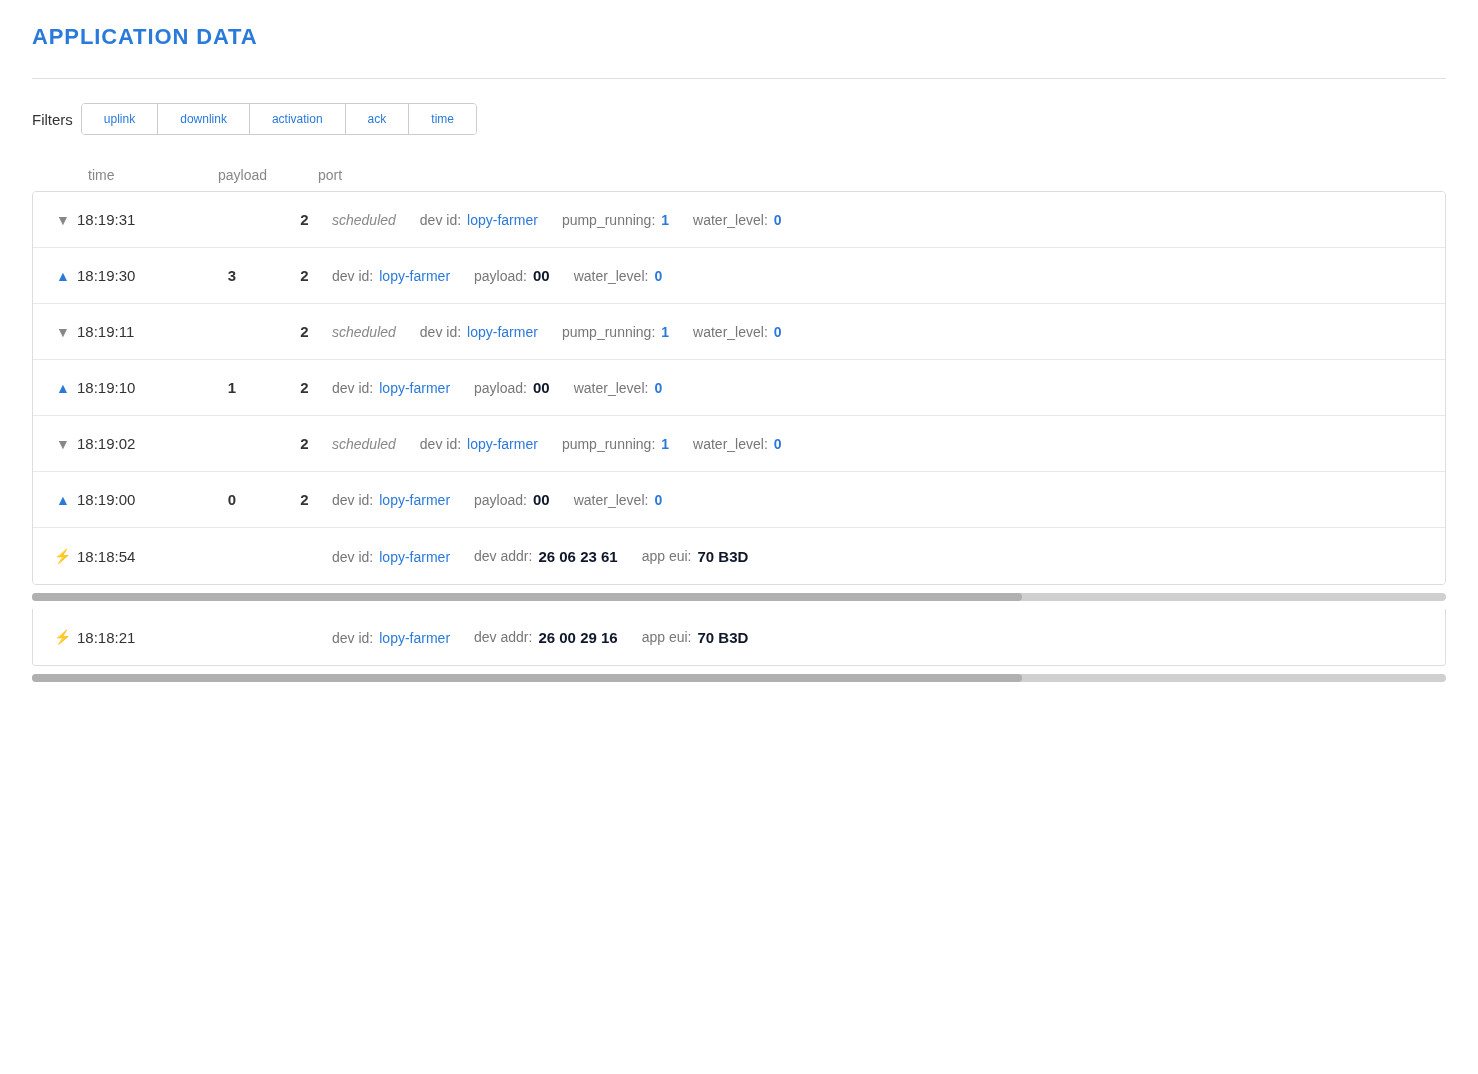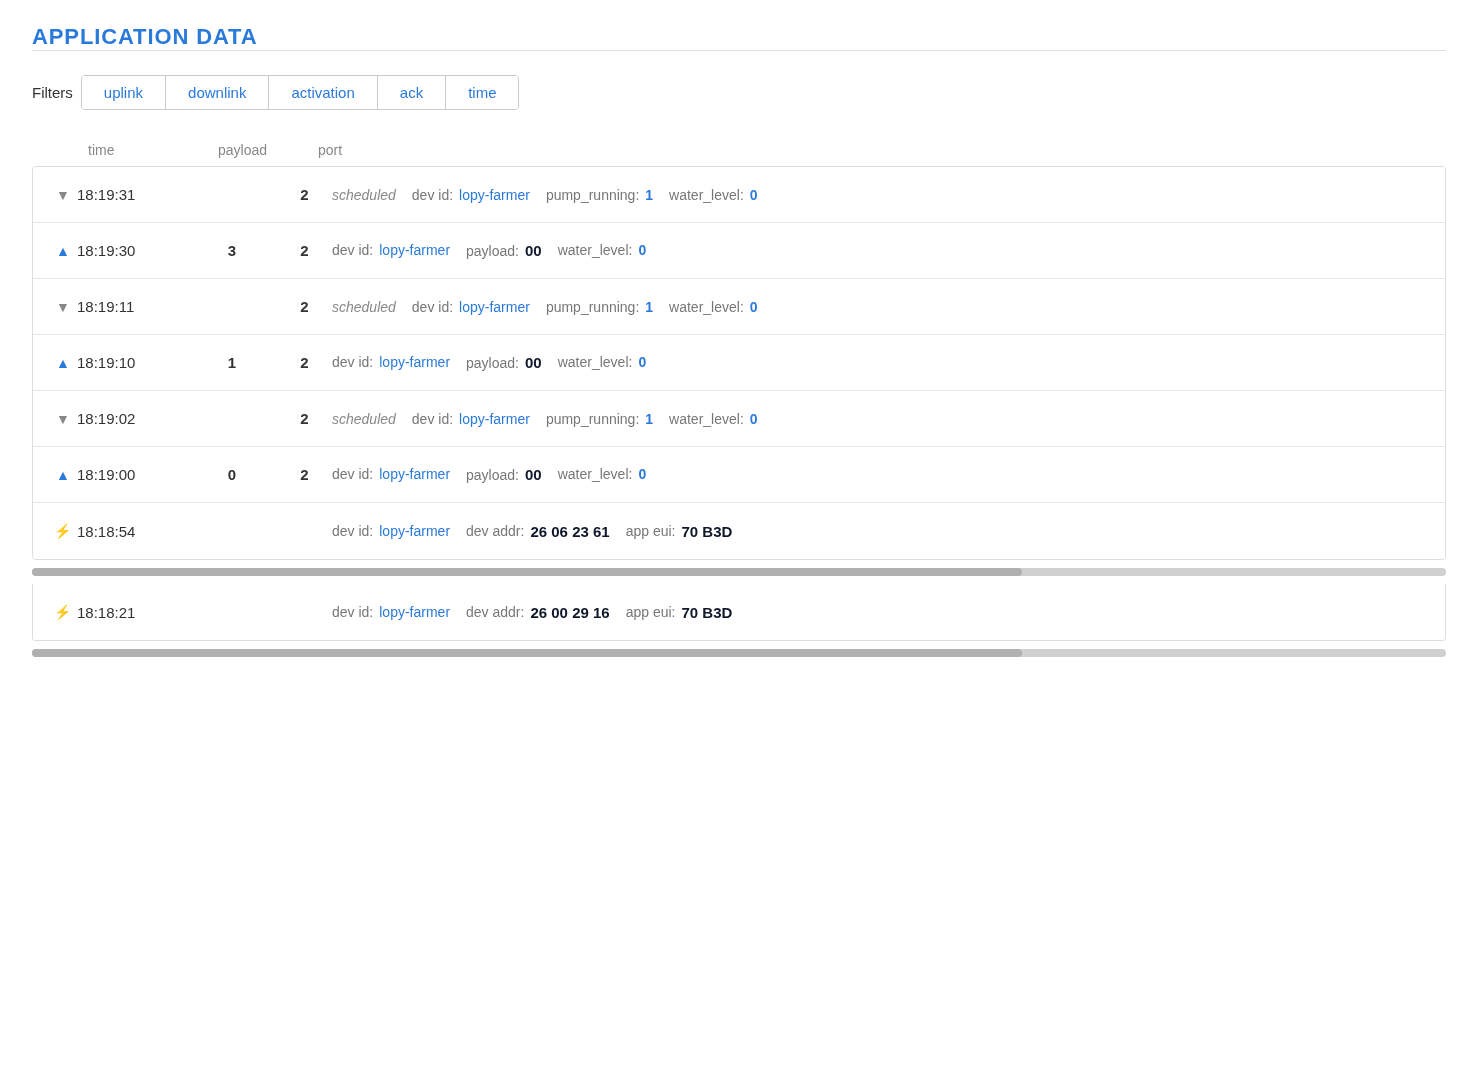--- a/index.html
+++ b/index.html
@@ -12,21 +12,21 @@
     .page-wrapper {
       padding: 24px 32px;
       max-width: 1478px;
     }
     .page-title {
       font-size: 22px;
       font-weight: 700;
       color: #2a7adb;
       letter-spacing: 0.04em;
       text-transform: uppercase;
-      margin-bottom: 0;
+      margin-bottom: 28px;
     }
     .divider {
       border: none;
       border-top: 1px solid #e0e0e0;
       margin-bottom: 24px;
     }
     .filters-row {
       display: flex;
       align-items: center;
       gap: 0;
@@ -43,21 +43,21 @@
       display: flex;
       border: 1px solid #ccc;
       border-radius: 4px;
       overflow: hidden;
     }
     .filter-tab {
       padding: 8px 22px;
       border: none;
       background: #fff;
       color: #2a7adb;
-      font-size: 15px;
+      font-size: 12px;
       cursor: pointer;
       border-right: 1px solid #ccc;
       transition: background 0.15s;
     }
     .filter-tab:last-child {
       border-right: none;
     }
     .table-header {
       display: flex;
       align-items: center;
@@ -113,22 +113,22 @@
     .row-port {
       width: 55px;
       font-size: 15px;
       font-weight: 700;
       color: #333;
       flex-shrink: 0;
       text-align: center;
     }
     .row-data {
       display: flex;
-      align-items: flex-start;
-      gap: 16px;
+      align-items: flex-end;
+      gap: 24px;
       flex: 1;
       flex-wrap: nowrap;
       font-size: 14px;
       color: #555;
       overflow: hidden;
     }
     .data-field {
       display: flex;
       align-items: center;
       gap: 6px;

